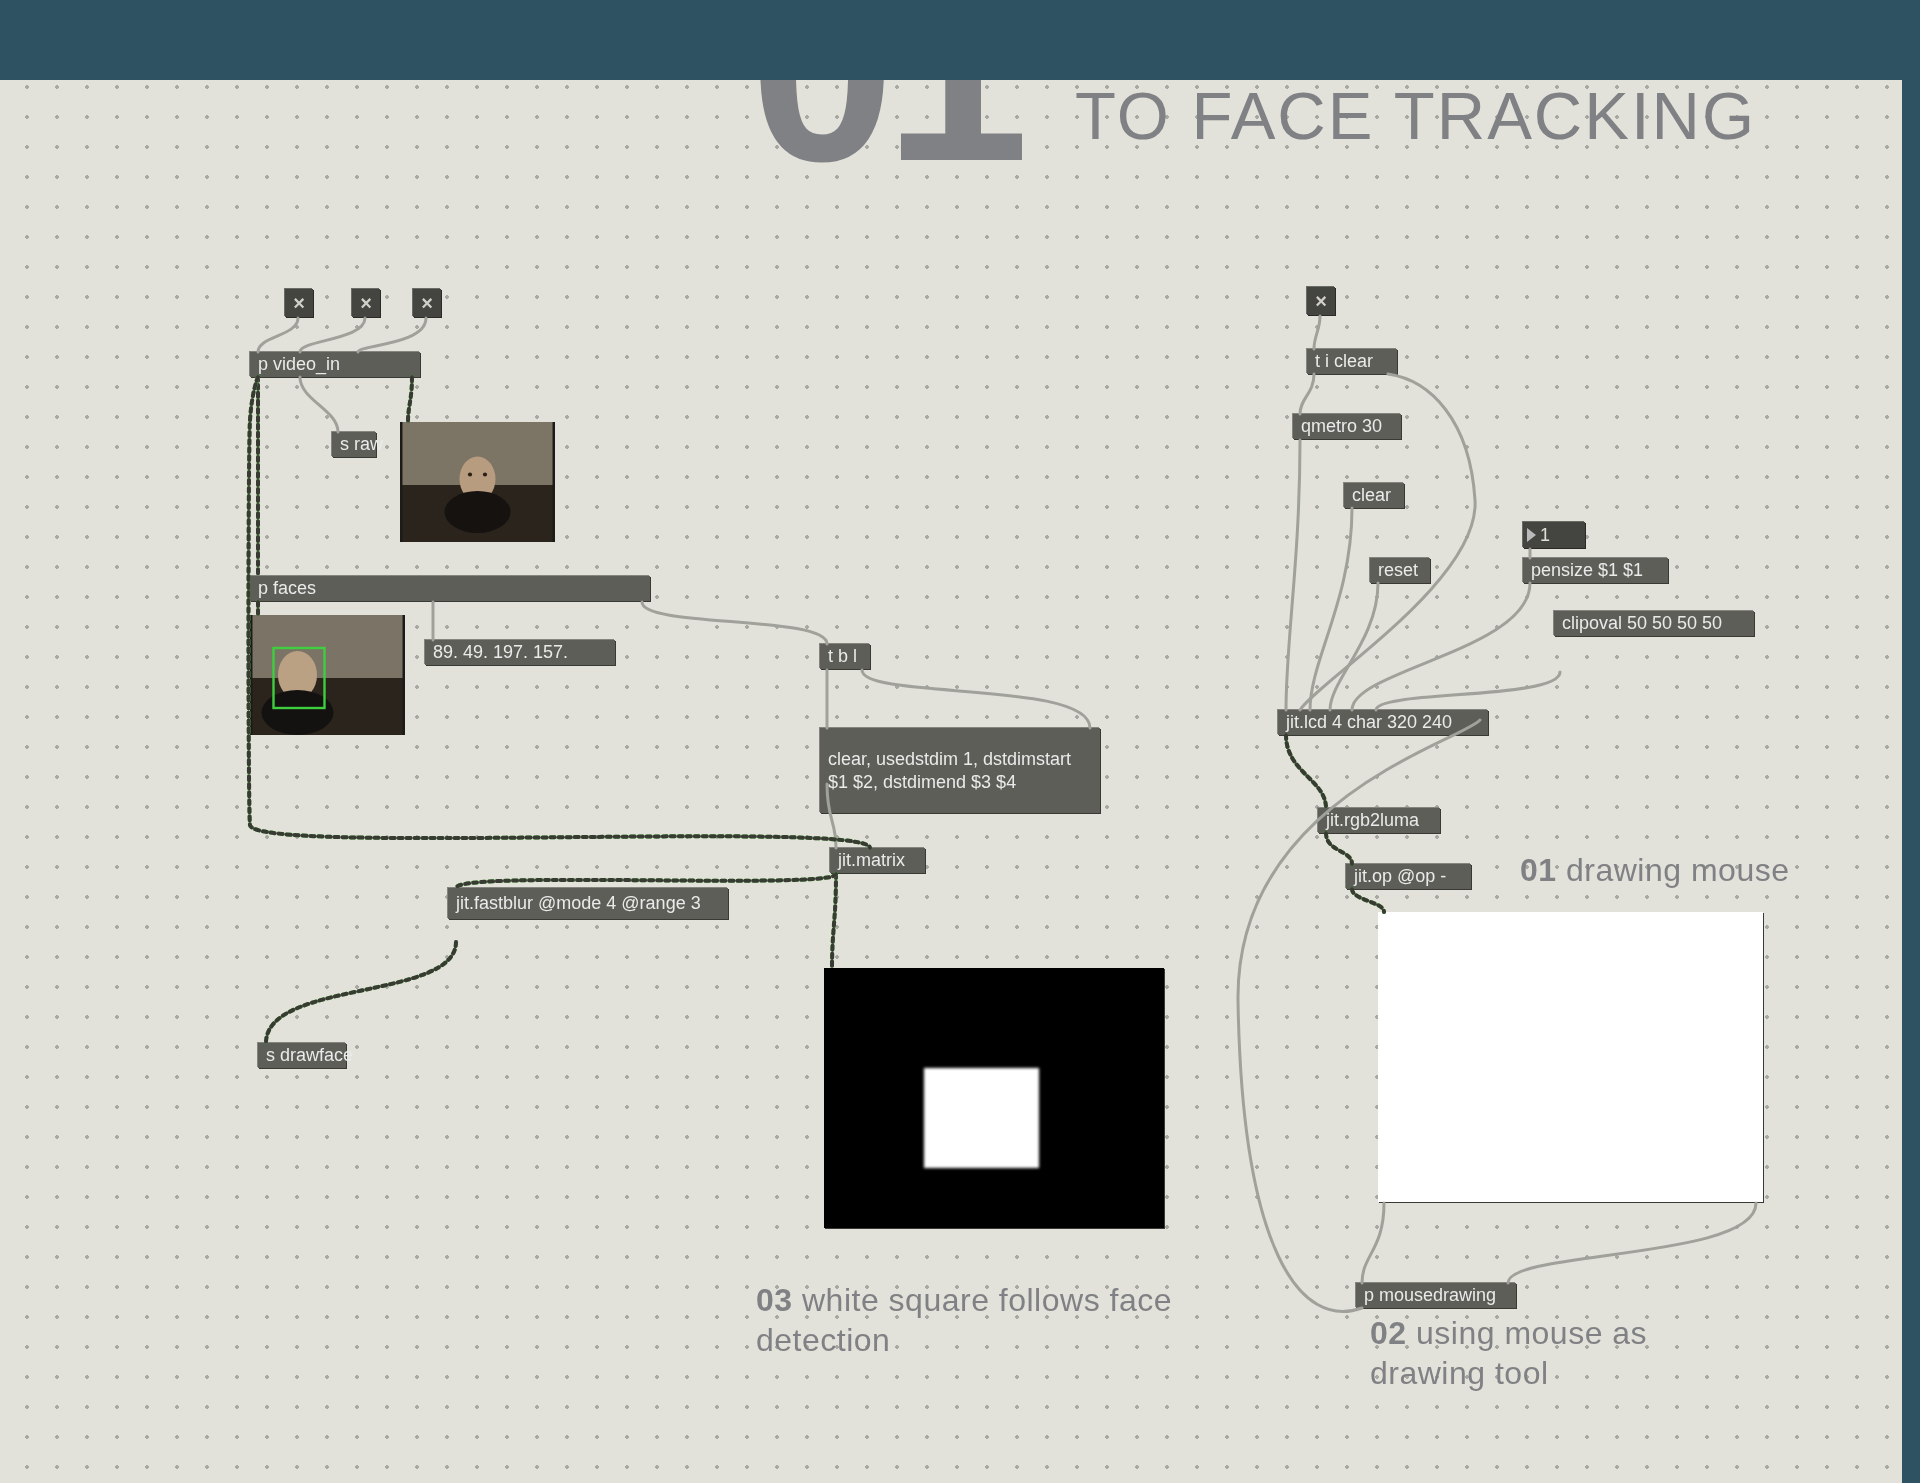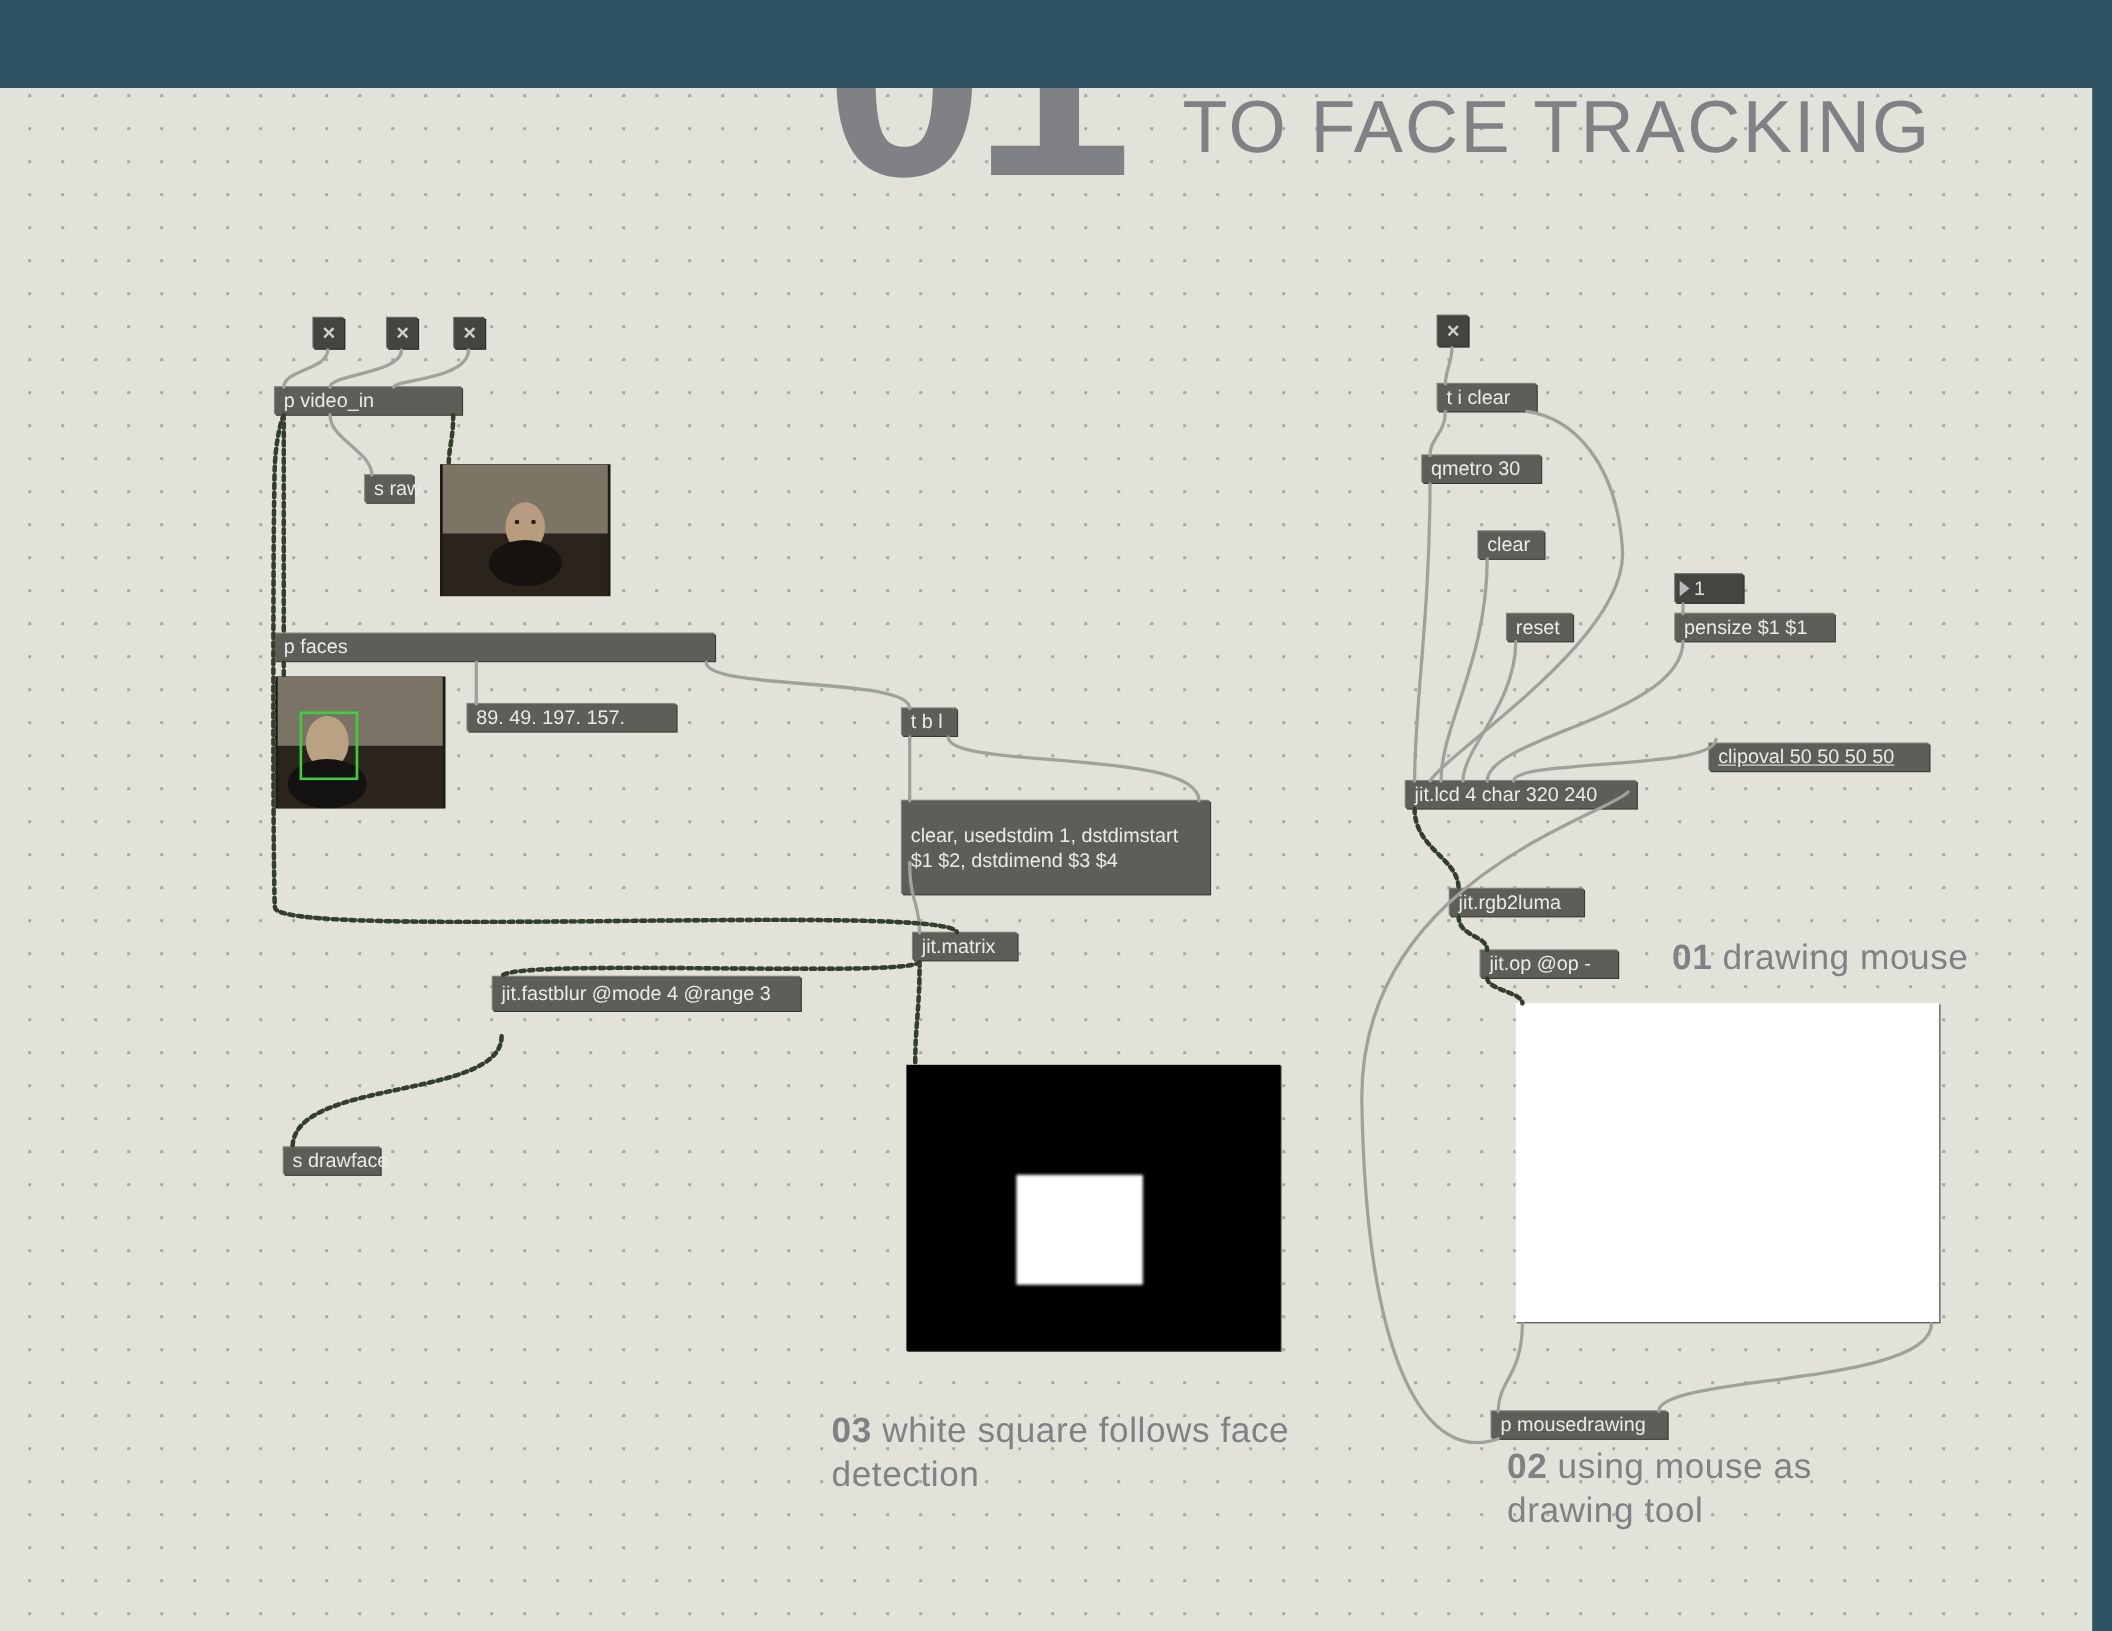--- a/index.html
+++ b/index.html
@@ -207,21 +207,21 @@
   <div class="obj" style="left:1293px; top:414px; width:108px;">qmetro 30</div>
 
   <div class="obj msg" style="left:1344px; top:483px; width:60px;">clear</div>
   <div class="obj msg" style="left:1370px; top:558px; width:60px;">reset</div>
 
   <div class="numbox" style="left:1523px; top:522px; width:62px;">
       <span>1</span>
     </div>
   <div class="obj msg" style="left:1523px; top:558px; width:145px;">pensize $1 $1</div>
 
-  <div class="obj msg" style="left:1554px; top:676px; width:200px;text-decoration:underline;">clipoval 50 50 50 50</div>
+  <div class="obj msg" style="left:1554px; top:611px; width:200px;">clipoval 50 50 50 50</div>
 
   <div class="obj" style="left:1278px; top:710px; width:210px;">jit.lcd 4 char 320 240</div>
 
   <div class="obj" style="left:1318px; top:808px; width:122px;">jit.rgb2luma</div>
 
   <div class="obj" style="left:1346px; top:864px; width:125px;">jit.op @op -</div>
 
   <div class="pwindow white" style="left:1378px; top:912px; width:385px; height:290px;"></div>
 
   <div class="obj" style="left:1356px; top:1283px; width:160px;">p mousedrawing</div>

